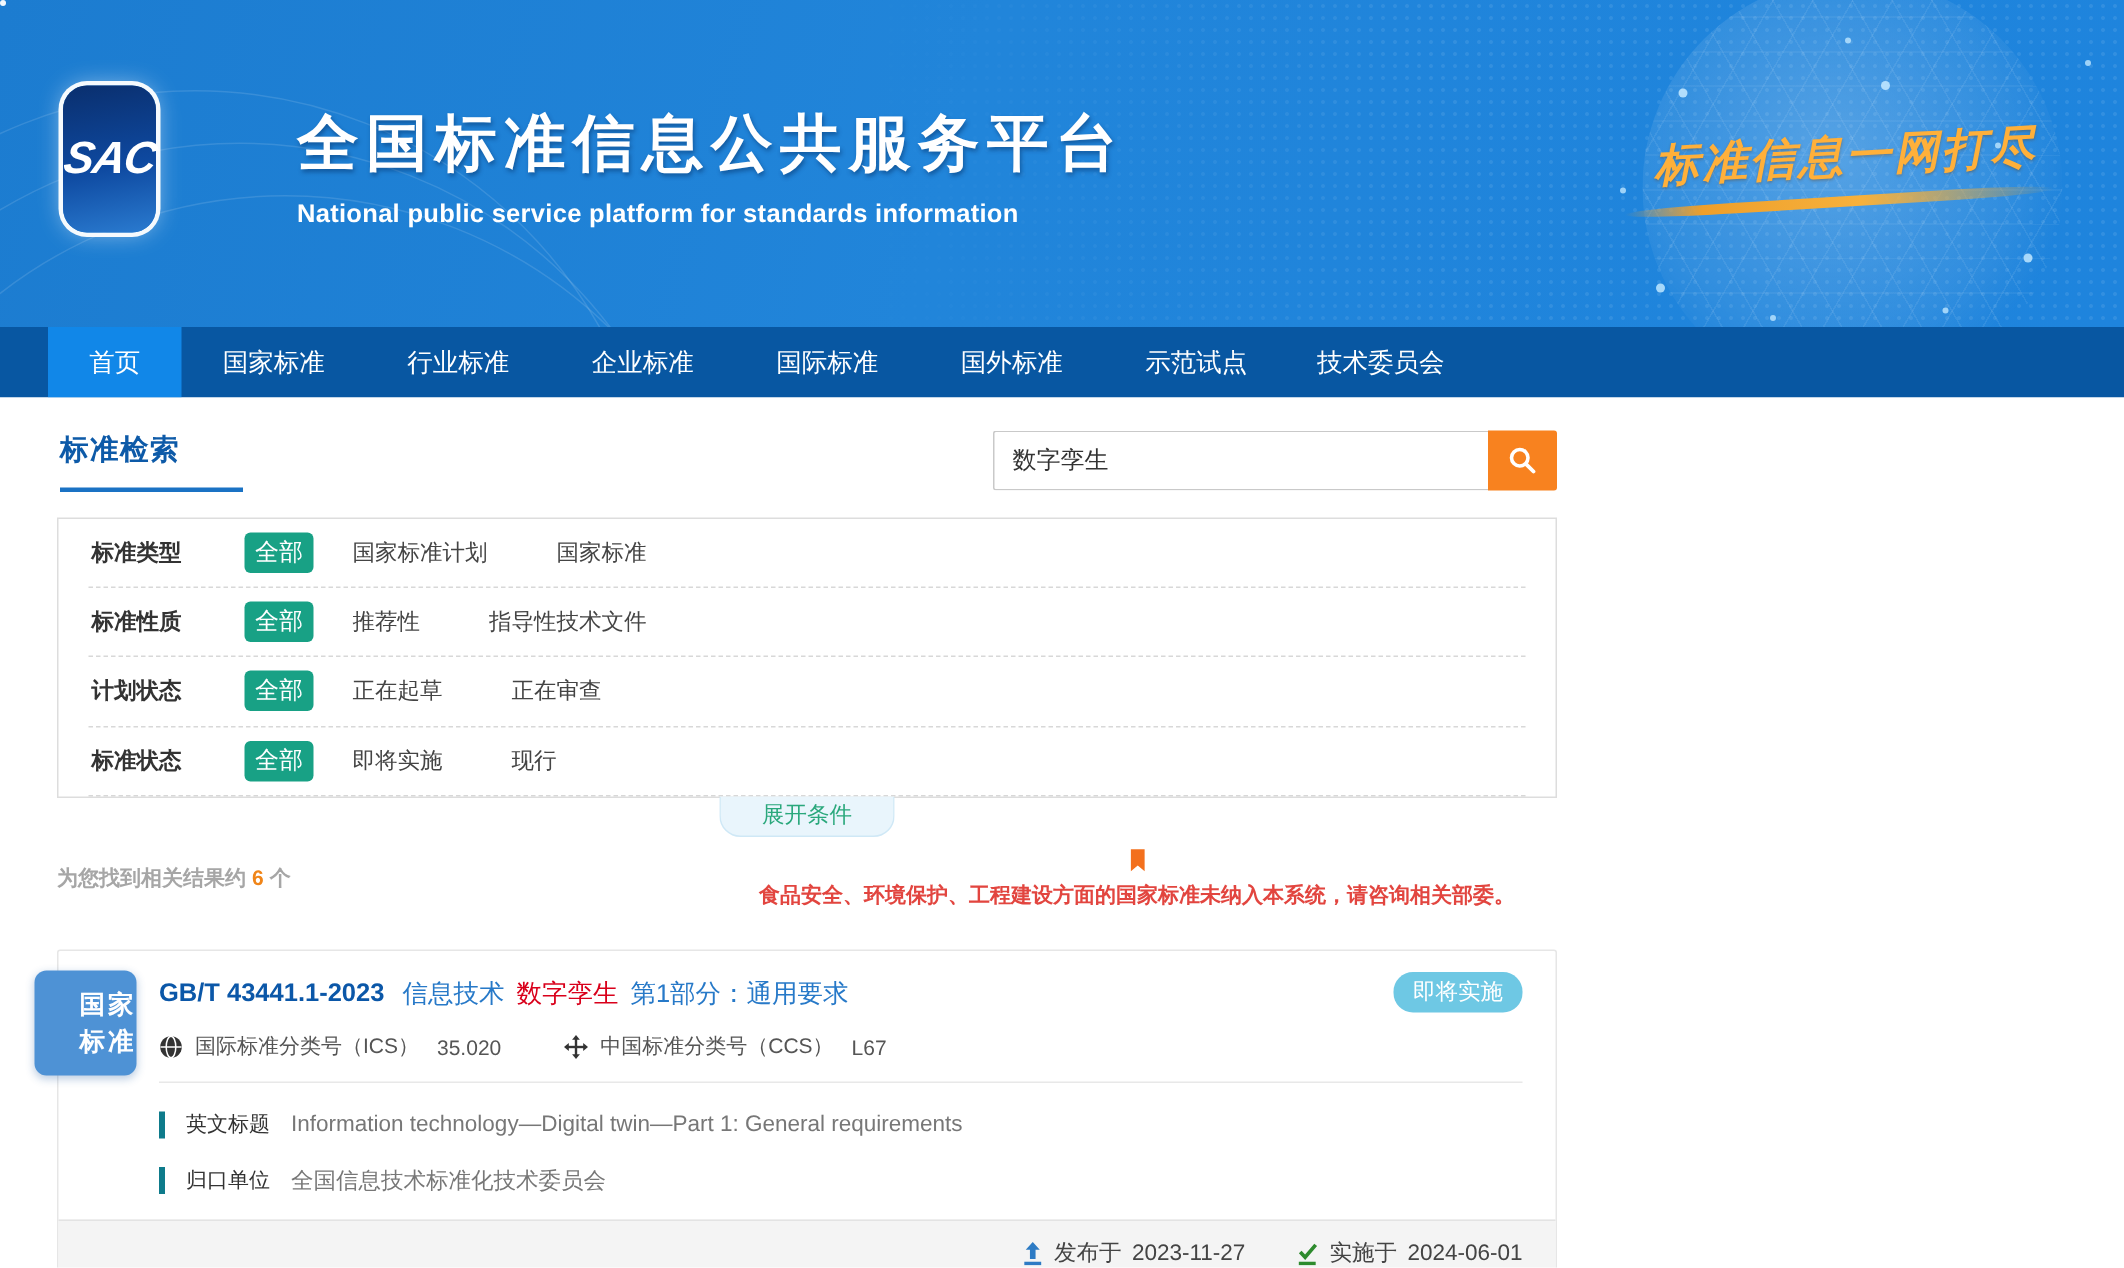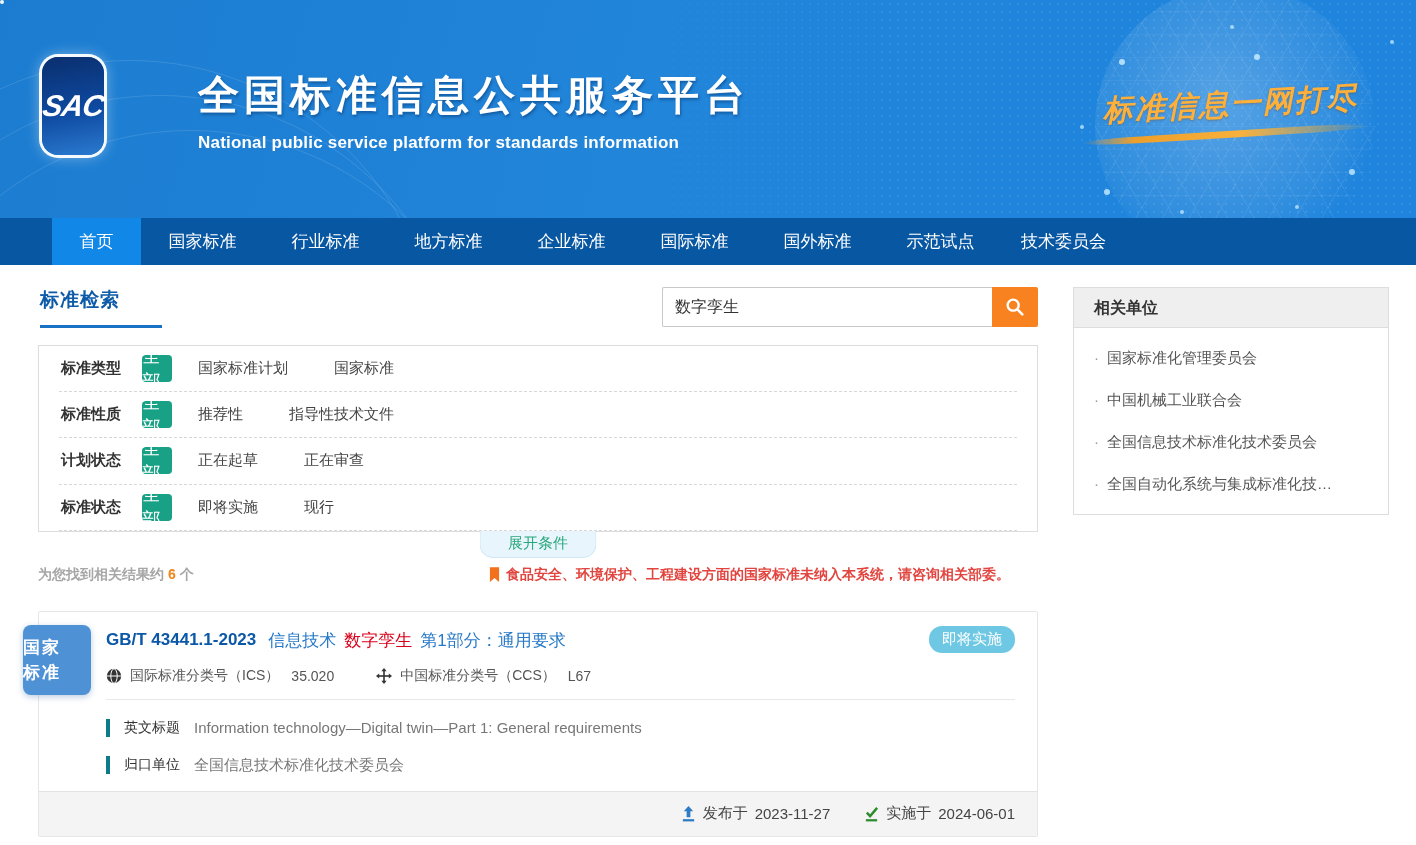--- a/index.html
+++ b/index.html
@@ -43,21 +43,21 @@
   .site-subtitle { margin-top:10px; font-size:17px; font-weight:bold; color:#fff;
     letter-spacing:.2px; white-space:nowrap; }
   .slogan { position:absolute; left:1088px; top:84px; width:285px; text-align:center;
     font-size:30px; font-weight:bold; font-style:italic; color:#ffb03a; letter-spacing:2px;
     transform:rotate(-3deg); text-shadow:0 1px 2px rgba(110,55,0,.35); white-space:nowrap; }
   .swoosh { position:absolute; left:1083px; top:131px; width:287px; height:7px;
     border-radius:50%/100%; transform:rotate(-3.5deg);
     background:linear-gradient(90deg, rgba(245,166,35,0) 0%, #ee9f2b 18%, #f7b13c 55%, rgba(245,166,35,.3) 88%, rgba(245,166,35,0) 100%); }
 
   
-  .nav { height:47px; background:#0857a2; display:flex; padding-left:52px; }
+  .nav { height:47px; background:#0857a2; display:flex; padding-left:32px; }
   .nav-item { color:#fff; font-size:17px; line-height:47px; text-align:center;
     cursor:pointer; width:123px; white-space:nowrap; }
   .nav-item.home { width:89px; }
   .nav-item.active { background:#1187e8; }
 
   
   .main { position:relative; height:580px; background:#fff; }
   .content-left { position:absolute; left:38px; top:0; width:1000px; }
 
   .search-row { position:relative; height:80px; }
@@ -69,41 +69,41 @@
     border-radius:2px 0 0 2px; padding:0 12px; font-size:16px; color:#333; outline:none;
     font-family:inherit; }
   .search-box button { width:46px; height:40px; border:none; background:#f8821f;
     border-radius:0 2px 2px 0; display:flex; align-items:center; justify-content:center; cursor:pointer; }
 
   .filter-box { position:relative; border:1px solid #ddd; }
   .filter-row { display:flex; align-items:center; height:46.2px; margin:0 20px;
     border-bottom:1px dashed #d8d8d8; }
   .filter-row:last-child { border-bottom:none; }
   .f-label { font-size:15px; font-weight:bold; color:#333; width:78px; padding-left:2px; }
-  .all-btn { width:30px; height:27px; background:#18a185; color:#fff; font-size:19px;
+  .all-btn { width:46px; height:27px; background:#18a185; color:#fff; font-size:16px;
     border-radius:4px; display:flex; align-items:center; justify-content:center;
-    margin-left:5px; cursor:pointer; }
+    margin-left:26px; cursor:pointer; }
   .f-opt { font-size:15px; color:#444; margin-left:46px; cursor:pointer; }
   .all-btn + .f-opt { margin-left:26px; }
   .expand-btn { position:absolute; left:50%; bottom:-27px; transform:translateX(-50%);
     width:117px; height:27px; background:#e9f5fc; border:1px solid #cfe8f6; border-top:none;
     border-radius:0 0 14px 14px; color:#2aa87c; font-size:15px;
     display:flex; align-items:center; justify-content:center; cursor:pointer; }
 
   .results-row { display:flex; justify-content:space-between; align-items:center; margin-top:34px;font-weight:bold; }
   .results-count { font-size:14px; color:#a6a6a6; }
   .count-num { color:#f08519; margin:0 4px; }
   .notice { display:flex; align-items:center; gap:6px; font-size:14px; color:#e2453f;
-    padding-right:28px; }
+    padding-right:28px;flex-direction:column; }
 
   .card { position:relative; margin-top:27px; border:1px solid #e6e6e6; border-radius:2px; }
   .type-badge { position:absolute; left:-16px; top:13px; width:68px; height:70px;
     background:#4e92d5; border-radius:8px; color:#fff; font-size:17px; font-weight:bold;
     letter-spacing:2px; line-height:25px; display:flex; flex-direction:column;
-    align-items:flex-start; justify-content:center; box-shadow:0 2px 6px rgba(30,90,160,.3); }
+    align-items:flex-end; justify-content:center; box-shadow:0 2px 6px rgba(30,90,160,.3); }
   .card-body { padding:15px 22px 16px 67px; }
   .card-title-row { position:relative; display:flex; align-items:center; padding-right:110px;
     height:27px; }
   .code { font-size:17px; font-weight:bold; color:#0b57a8; cursor:pointer; }
   .tseg { font-size:17px; color:#2779c8; margin-left:12px; cursor:pointer; white-space:nowrap; }
   .tseg.hl { color:#d9001b; margin-left:8px; }
   .tseg.t2 { margin-left:8px; }
   .status-badge { position:absolute; right:0; top:-1px; background:#6ec8e4; color:#fff;
     font-size:15px; padding:4px 13px; border-radius:13px; }
   .meta-row { display:flex; align-items:flex-end; gap:42px; margin-top:13px;
@@ -147,21 +147,20 @@
     <div class="site-subtitle">National public service platform  for standards information</div>
   </div>
   <div class="slogan">标准信息一网打尽</div>
   <div class="swoosh"></div>
 </div>
 
 <div class="nav">
   <div class="nav-item home active">首页</div>
   <div class="nav-item">国家标准</div>
   <div class="nav-item">行业标准</div>
-  <div class="nav-item">地方标准</div>
   <div class="nav-item">企业标准</div>
   <div class="nav-item">国际标准</div>
   <div class="nav-item">国外标准</div>
   <div class="nav-item">示范试点</div>
   <div class="nav-item">技术委员会</div>
 </div>
 
 <div class="main">
   <div class="content-left">
 
@@ -292,22 +291,13 @@
                 <rect x="2" y="14" width="12" height="2.4" fill="#2e8b2e"></rect>
               </svg>
           </span>
           <span>实施于</span>
           <span>2024-06-01</span>
         </span>
       </div>
     </div>
   </div>
 
-  <div class="sidebar">
-    <div class="sidebar-header">相关单位</div>
-    <ul>
-      <li><span class="bullet">·</span><span>国家标准化管理委员会</span></li>
-      <li><span class="bullet">·</span><span>中国机械工业联合会</span></li>
-      <li><span class="bullet">·</span><span>全国信息技术标准化技术委员会</span></li>
-      <li><span class="bullet">·</span><span>全国自动化系统与集成标准化技…</span></li>
-    </ul>
-  </div>
 </div>
 
 </body></html>

